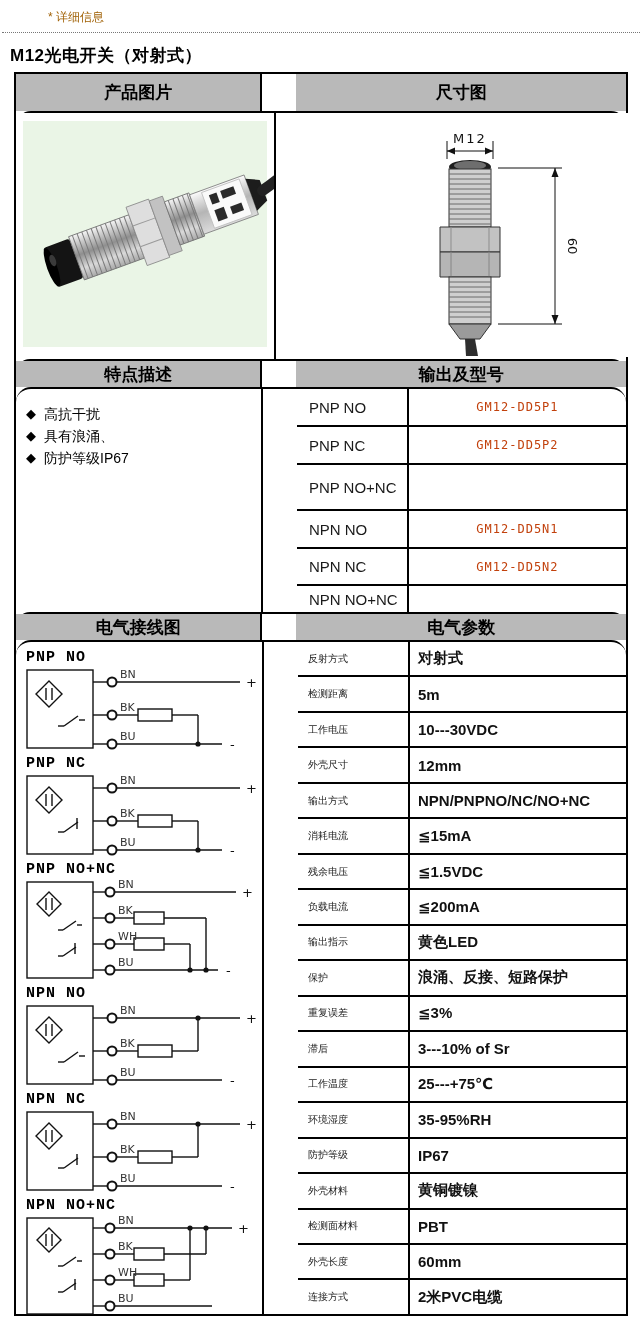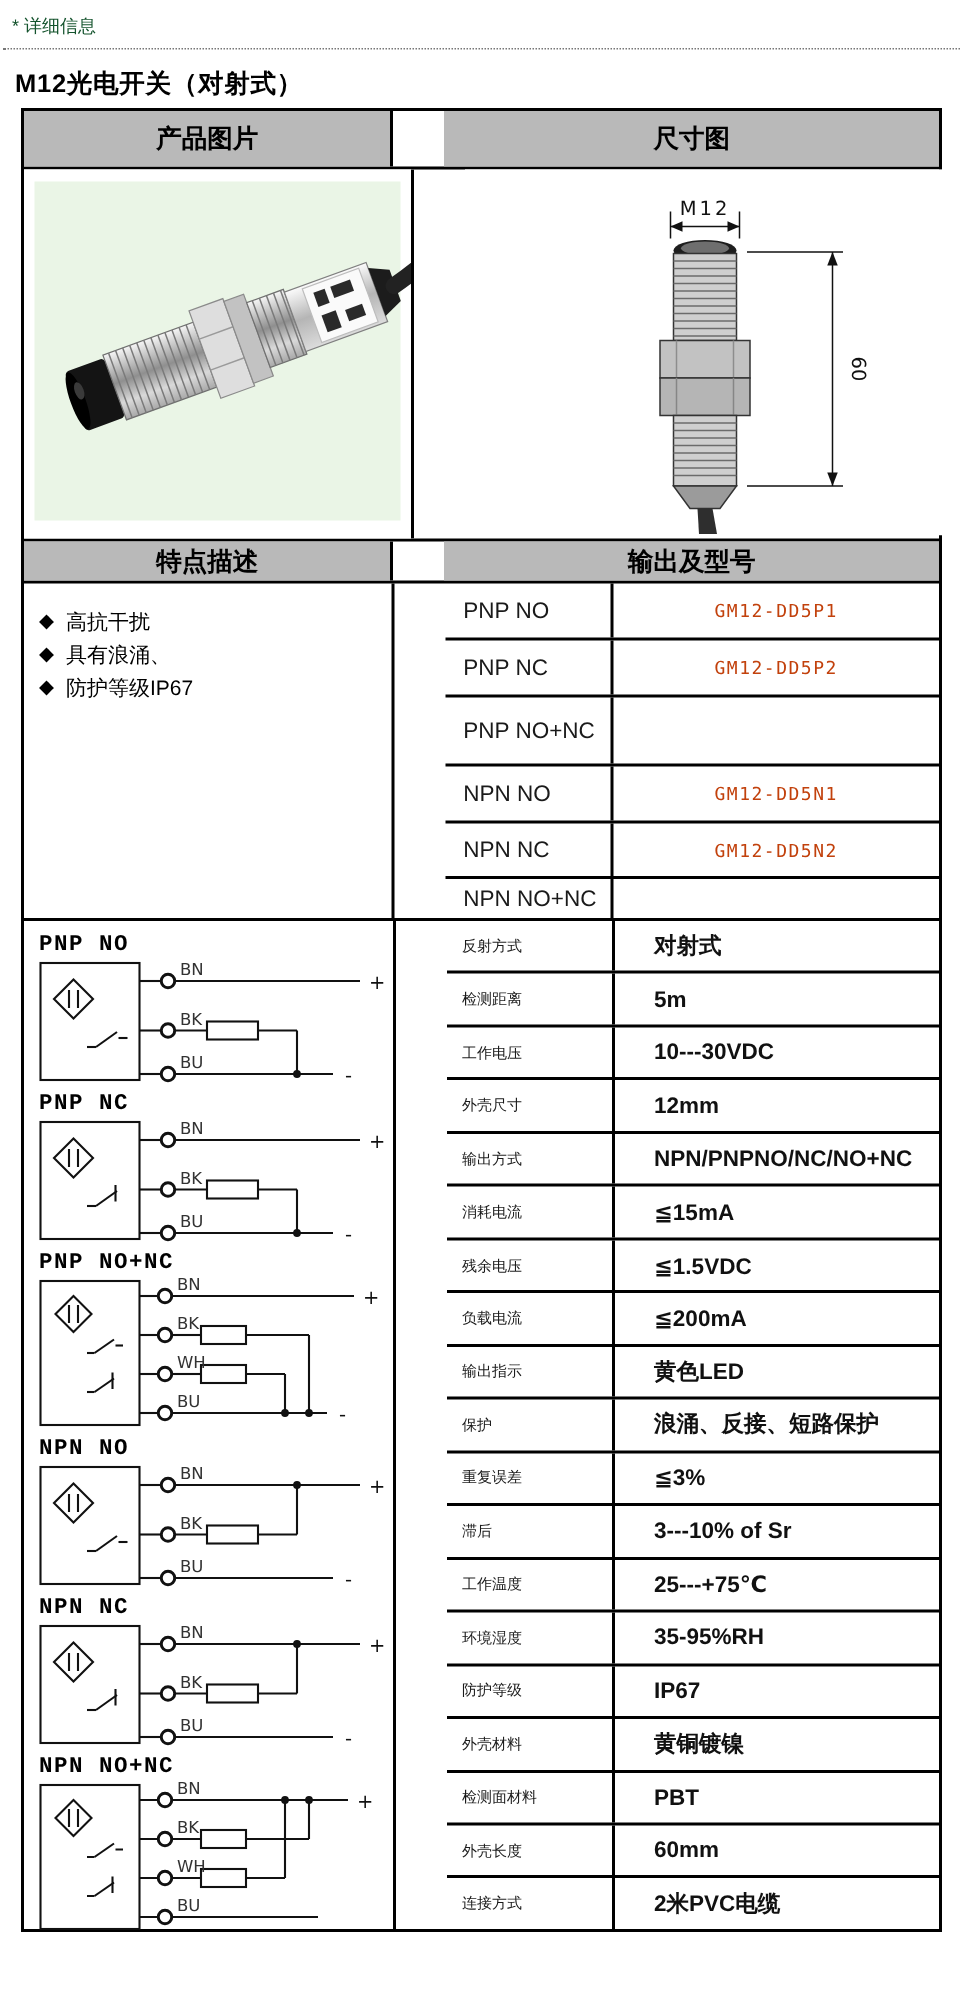--- a/index.html
+++ b/index.html
@@ -1,22 +1,22 @@
 <!DOCTYPE html>
 <html><head>
 <meta charset="utf-8">
 <style>
   html,body{margin:0;padding:0;background:#ffffff;}
   .page{width:642px;height:1335px;background:#fff;position:relative;
         font-family:"Liberation Sans","DejaVu Sans",sans-serif;color:#000;overflow:hidden;}
-  .note{font-size:12px;color:#14532d;padding:9px 0 6px 8px;}
+  .note{font-size:12px;color:#a16207;padding:9px 0 6px 8px;margin-left:40px;}
   .dotline{border-bottom:1px dotted #777;height:0;margin:0 2px;}
   .doc-title{font-size:17px;font-weight:bold;margin:11px 0 5px 10px;letter-spacing:.5px;}
   .tbl{margin-left:14px;width:610px;border:2px solid #000;}
-  .row{display:flex;}
+  .row{display:flex;border-radius:15px;}
   .row + .row{border-top:2px solid #000;}
   .cL{width:260px;border-right:2px solid #000;box-sizing:border-box;}
   .cR{width:348px;box-sizing:border-box;margin-left:34px;}
   .hdr{background:#b9b9b9;font-size:17px;font-weight:bold;text-align:center;
        display:flex;align-items:center;justify-content:center;height:37px;}
   .hdr2{height:26px;}
   
   .photo-cell{height:246px;display:flex;align-items:flex-start;justify-content:center;background:#fff;}
   .dim-cell{height:218px;background:#fff;}
   
@@ -31,21 +31,21 @@
   .srow .lab{width:112px;border-right:2px solid #000;display:flex;align-items:center;
              padding-left:12px;font-size:15px;box-sizing:border-box;color:#1a1a1a;}
   .srow .val{flex:1;display:flex;align-items:center;box-sizing:border-box;}
   .out-wrap .val{justify-content:center;font-family:"DejaVu Sans Mono","Liberation Mono",monospace;
                  font-size:12px;letter-spacing:1px;color:#c2410c;}
   .o0{height:36px;flex:none;} .o1{height:36px;flex:none;} .o2{height:44px;flex:none;}
   .o3{height:36px;flex:none;} .o4{height:35px;flex:none;} .o5{flex:1;}
   
   .par-wrap{height:672px;}
   .par-wrap .lab{font-family:"Liberation Serif","DejaVu Serif",serif;font-size:10px;padding-left:10px;}
-  .par-wrap .val{padding-left:26px;font-size:15px;font-weight:600;color:#111;}
+  .par-wrap .val{padding-left:8px;font-size:15px;font-weight:600;color:#111;}
   
   .wire-cell{height:672px;padding:6px 0 0 6px;box-sizing:border-box;}
   .wd-title{font-family:"Liberation Mono","DejaVu Sans Mono",monospace;font-weight:bold;
             font-size:15px;line-height:16px;margin:2px 0 0 4px;letter-spacing:1px;}
   .wd-svg{display:block;}
   svg text{font-family:"DejaVu Sans","Liberation Sans",sans-serif;}
   .wlbl{font-size:11px;fill:#333;}
   .wsign{font-size:13px;fill:#111;}
   .dimtxt{font-size:13px;fill:#111;}
 </style>
@@ -230,20 +230,24 @@
             <div class="val">GM12-DD5N2</div>
           </div>
           <div class="srow o5">
             <div class="lab">NPN NO+NC</div>
             <div class="val"></div>
           </div>
         </div>
       </div>
     </div>
 
+    <div class="row">
+      <div class="cL hdr hdr2">电气接线图</div>
+      <div class="cR hdr hdr2">电气参数</div>
+    </div>
 
     <div class="row">
       <div class="cL wire-cell">
 
         <div class="wd-title">PNP NO</div>
         <svg class="wd-svg" width="240" height="88" viewBox="0 0 240 88">
           <g stroke="#111" stroke-width="1.4" fill="none">
             <rect x="5" y="4" width="66" height="78"></rect>
             <path d="M27 15 L40 28 L27 41 L14 28 Z"></path>
             <line x1="24" y1="22" x2="24" y2="34"></line>

